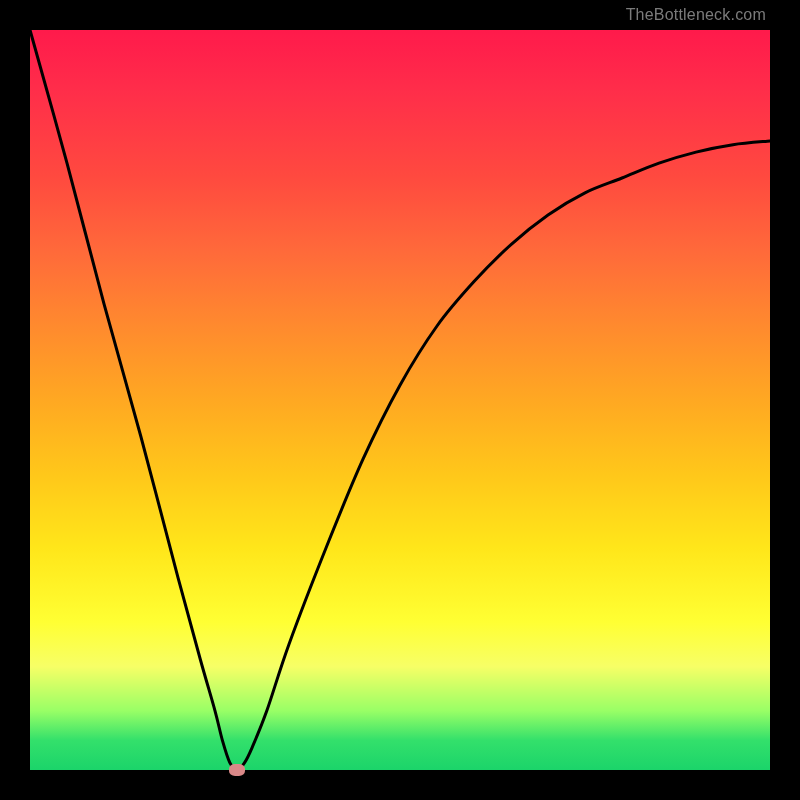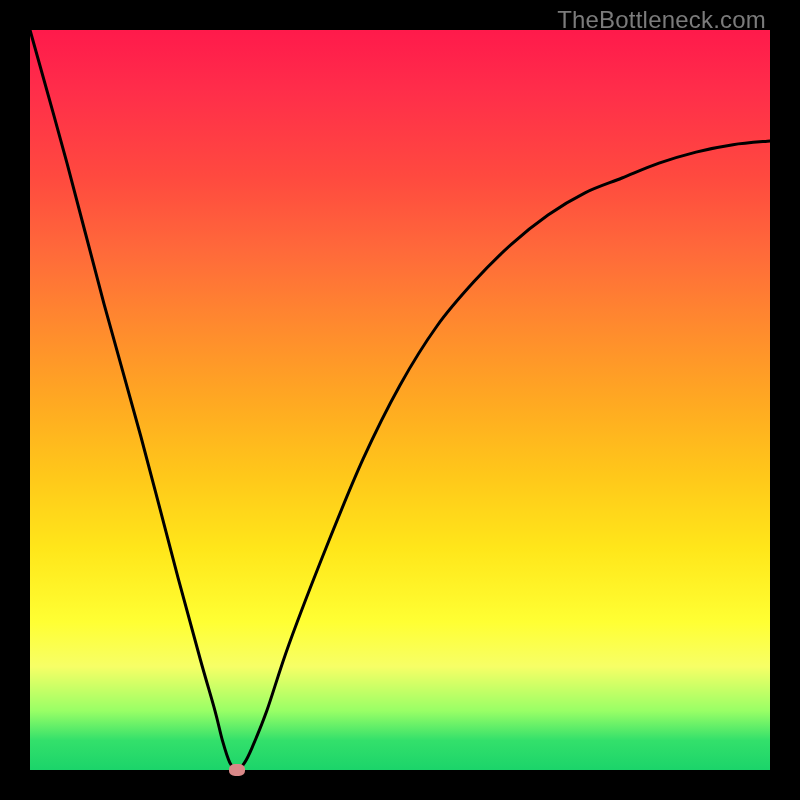--- a/index.html
+++ b/index.html
@@ -37,21 +37,21 @@
       #99ff66 92%,
       #33e06b 96%,
       #1bd46a 100%
     );
   }
   .watermark {
     position: absolute;
     right: 34px;
     top: 6px;
     color: #7b7b7b;
-    font-size: 24px;
+    font-size: 16px;
     letter-spacing: 0.2px;
     font-weight: 500;
   }
   svg.curve {
     position: absolute;
     left: 30px;
     top: 30px;
     width: 740px;
     height: 740px;
     overflow: visible;

